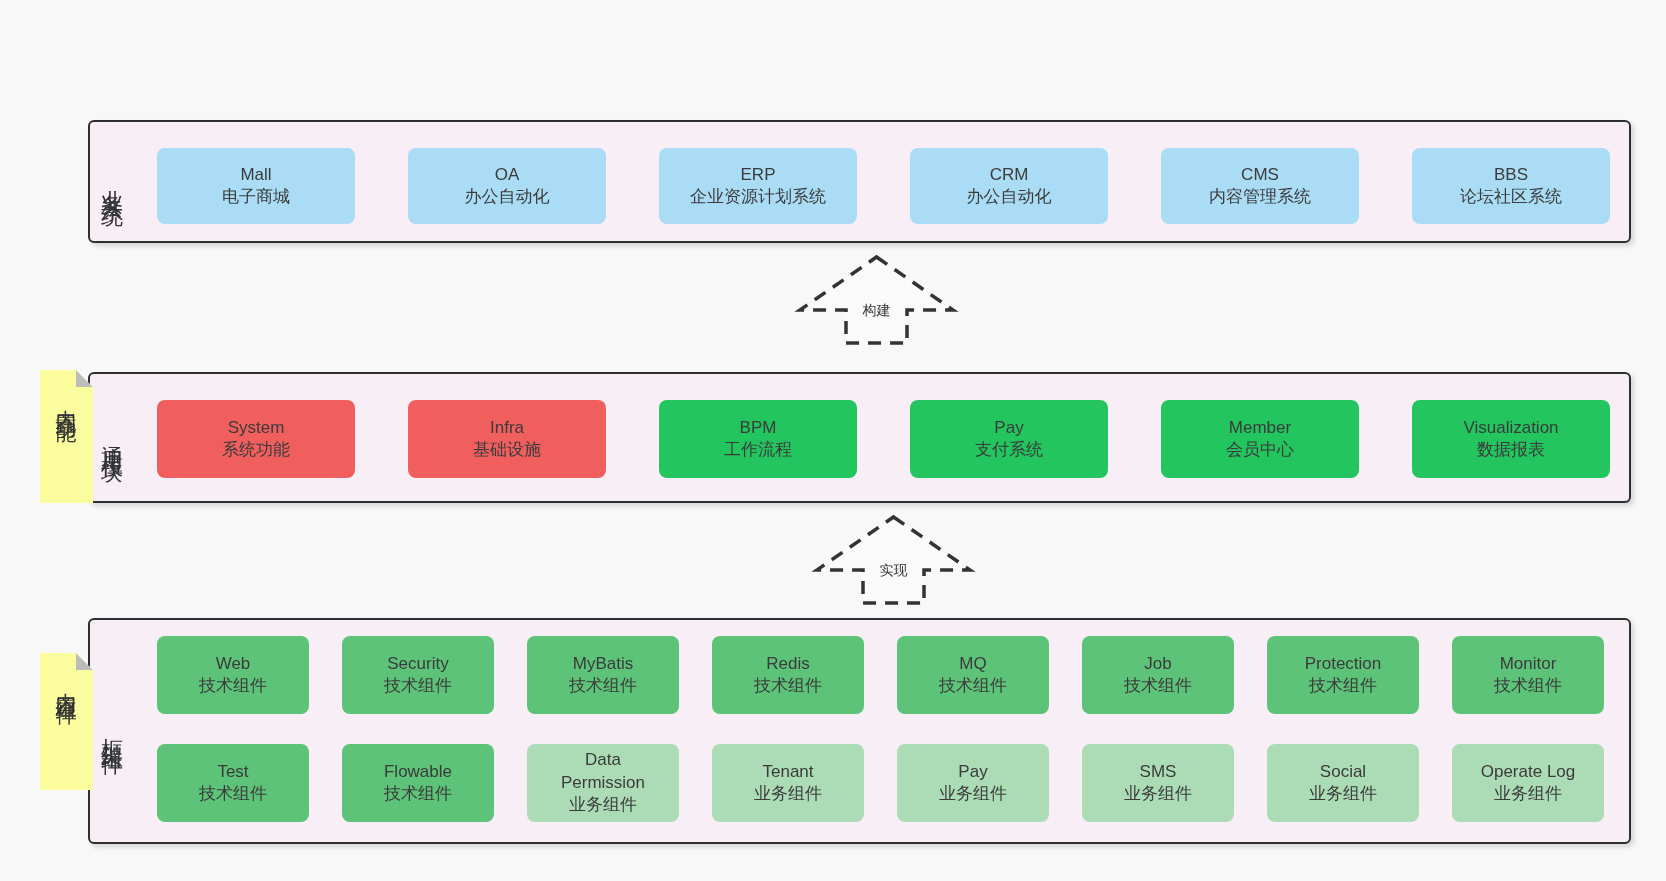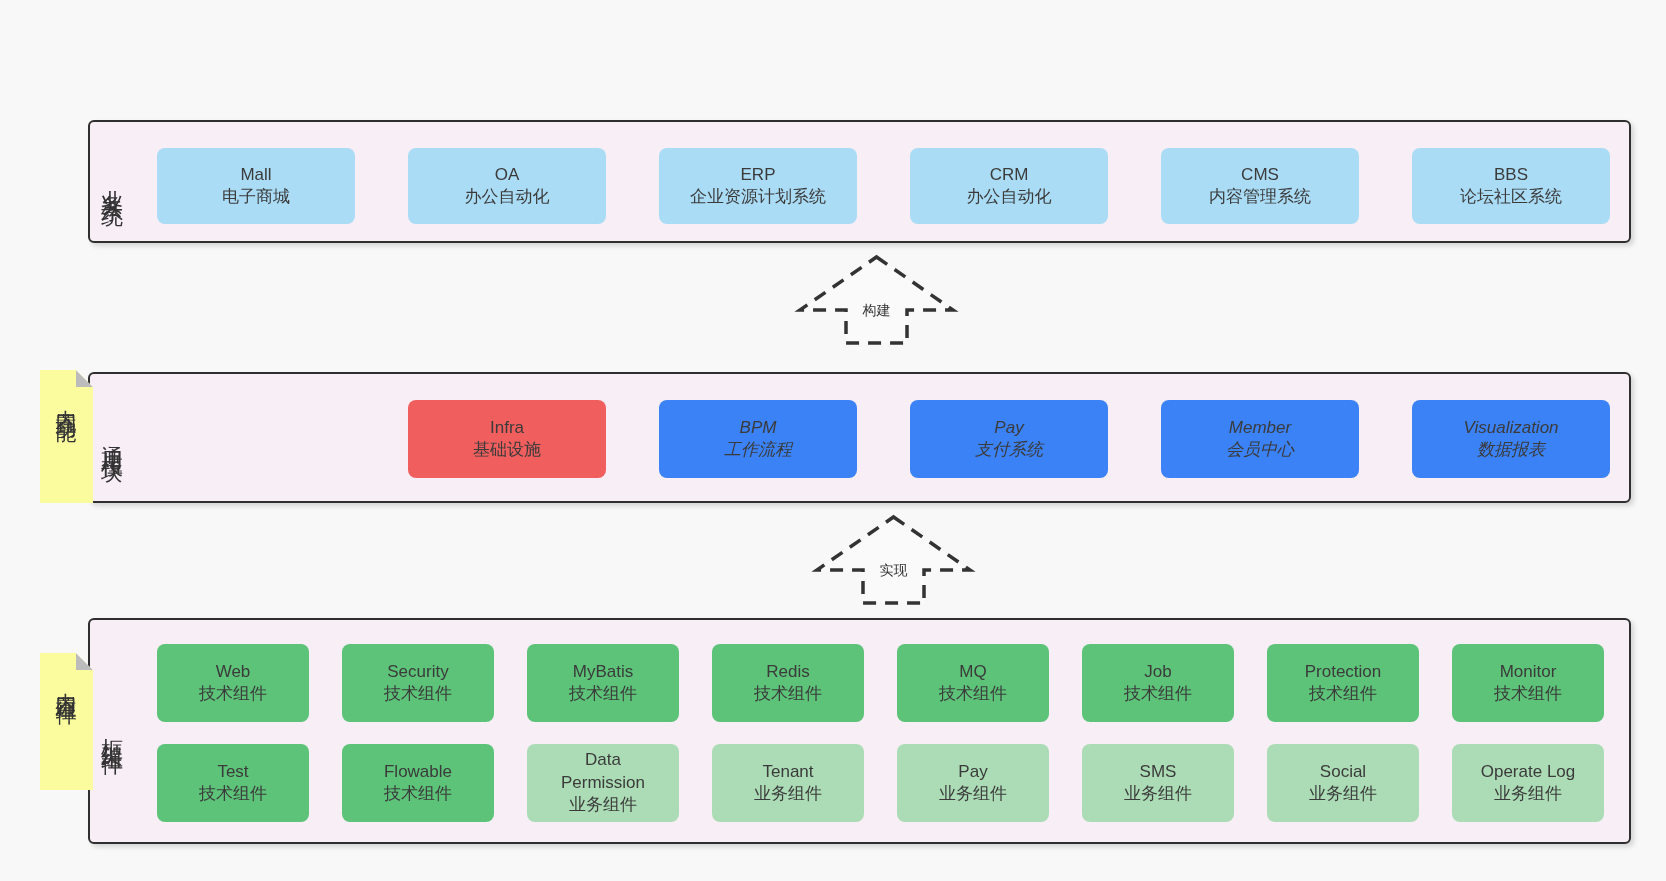--- a/index.html
+++ b/index.html
@@ -15,24 +15,24 @@
 
   .band-label{position:absolute;left:11px;top:50%;transform:translateY(-50%);
         writing-mode:vertical-rl;text-orientation:upright;font-size:22px;color:#333;
         letter-spacing:5px;line-height:1;}
 
   .box{position:absolute;border-radius:8px;display:flex;flex-direction:column;align-items:center;
        justify-content:center;text-align:center;font-size:17px;line-height:1.32;color:#3b3b3b;}
   .col6{width:198px;height:76px;top:26px;}
   #band-modules .col6{height:78px;}
   .col8{width:152px;height:78px;}
-  .r1{top:24px;} .r2{top:124px;}
+  .r1{top:16px;} .r2{top:124px;}
   .blue{background:#aadcf6;}
   .red{background:#f15e5e;}
-  .pink{background:#3b82f6;font-style:italic;}
+  .pink{background:#22c55e;}
   .green{background:#5cc378;}
   .lgreen{background:#abdcb5;}
   .box .t{white-space:pre-line;}
 
   .sticky{position:absolute;width:53px;background:#fafc9e;z-index:3;
         clip-path:polygon(0 0,calc(100% - 17px) 0,100% 17px,100% 100%,0 100%);
         filter:drop-shadow(2px 3px 3px rgba(0,0,0,.18));}
   #sticky-features{left:40px;top:370px;height:133px;}
   #sticky-components{left:40px;top:653px;height:137px;}
   .fold{position:absolute;top:0;right:0;width:17px;height:17px;background:#bcbcbc;
@@ -88,20 +88,24 @@
     <div class="arrow-label">构建</div>
   </div>
 
   <div class="sticky" id="sticky-features">
     <div class="fold"></div>
     <div class="sticky-label">内置功能</div>
   </div>
 
   <div class="band" id="band-modules">
     <div class="band-label">通用模块</div>
+    <div class="box red col6" style="left:67px">
+      <span class="t">System</span>
+      <span class="s">系统功能</span>
+    </div>
     <div class="box red col6" style="left:318px">
       <span class="t">Infra</span>
       <span class="s">基础设施</span>
     </div>
     <div class="box pink col6" style="left:569px">
       <span class="t">BPM</span>
       <span class="s">工作流程</span>
     </div>
     <div class="box pink col6" style="left:820px">
       <span class="t">Pay</span>

